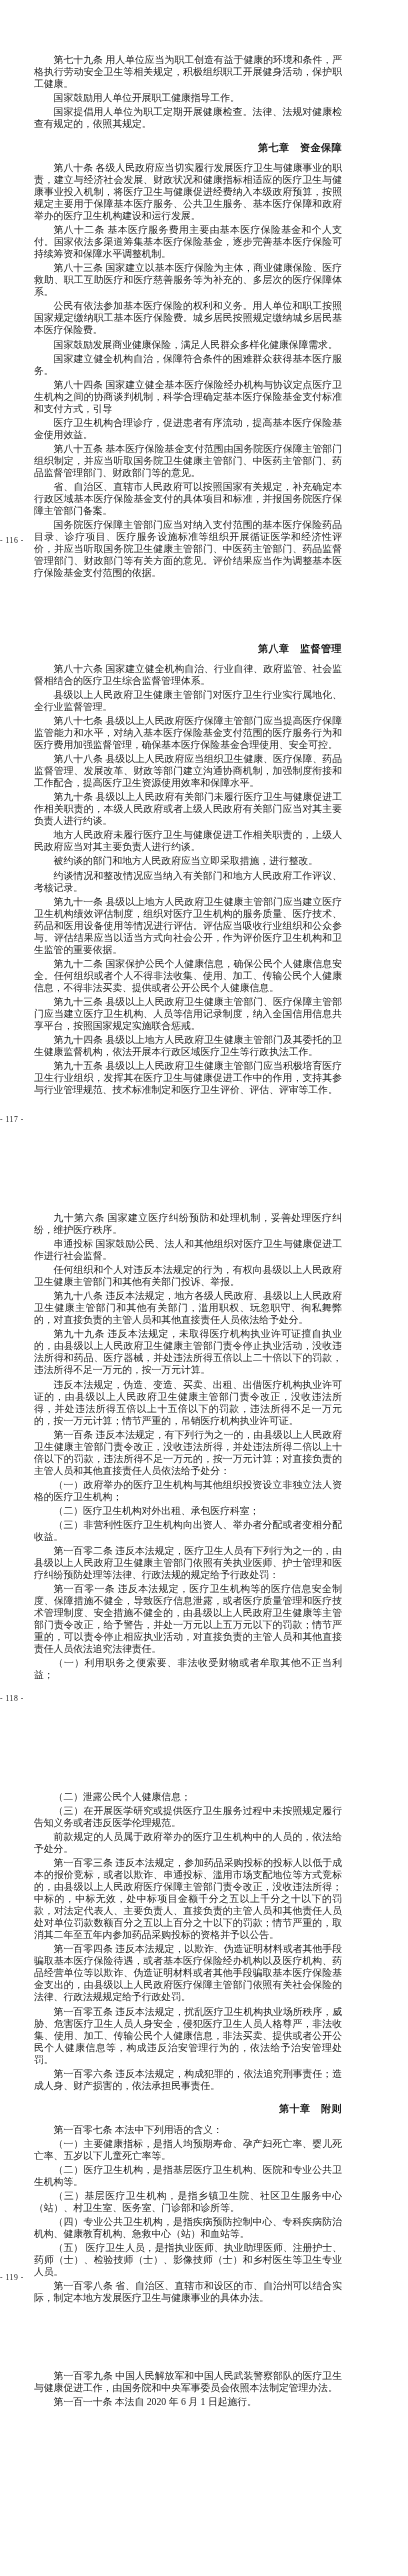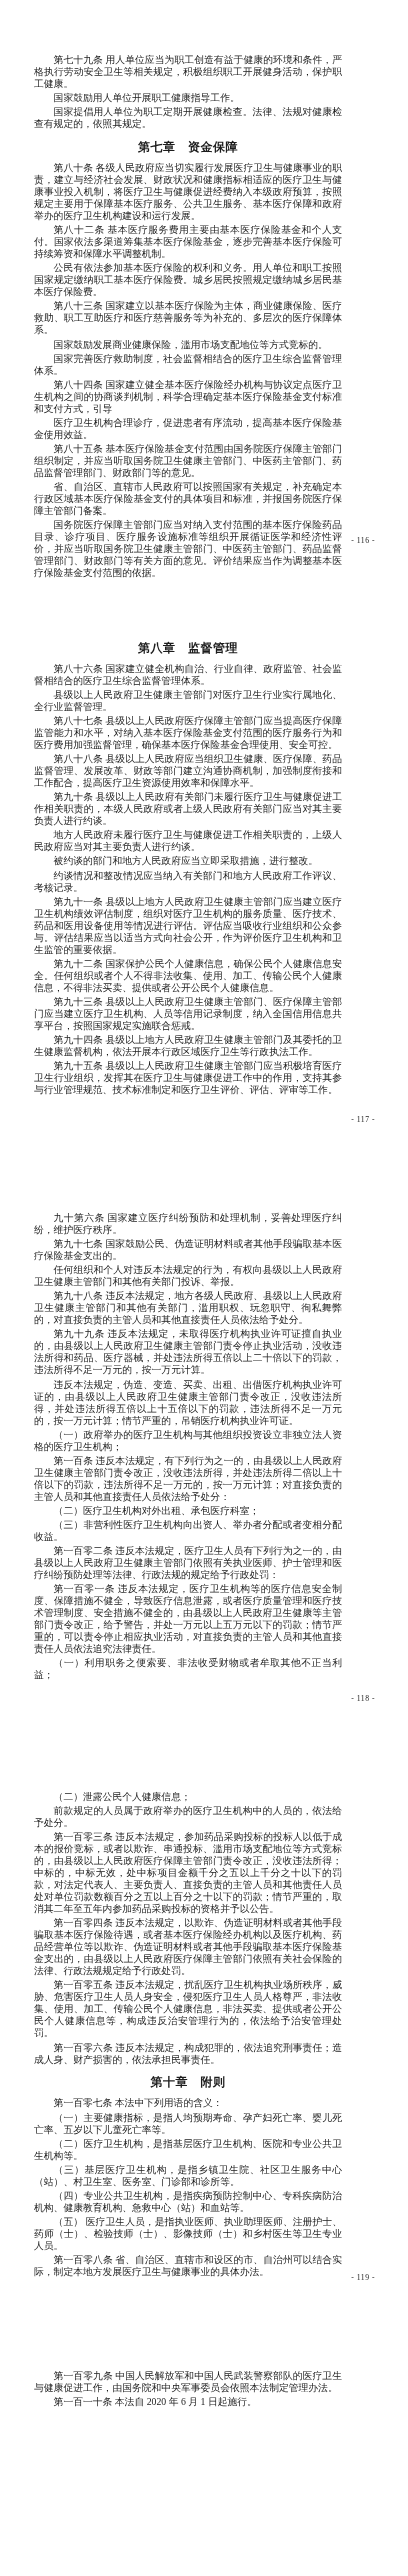--- a/index.html
+++ b/index.html
@@ -25,54 +25,54 @@
   }
   .para {
     font-size: 9.8px;
     line-height: 12px;
     margin: 2.1px 0;
     text-align: justify;
     text-indent: 2em;
     word-break: break-all;
   }
   .chapter-heading {
-    font-size: 12px;
+    font-size: 10px;
     line-height: 13.4px;
     font-weight: bold;
-    text-align: center;
+    text-align: right;
     margin: 10.8px 0 7.7px 0;
     letter-spacing: 0.5px;
   }
   .page-number {
     position: absolute;
     top: 536px;
     left: 0;
     right: 0;
-    text-align: right;
+    text-align: left;
     font-size: 7.7px;
     line-height: 9.3px;
     color: #222222;
     letter-spacing: 0.5px;
   }
 </style>
 </head>
 <body>
 
 <div class="document">
     <div class="page">
       <div class="para">第七十九条 用人单位应当为职工创造有益于健康的环境和条件，严格执行劳动安全卫生等相关规定，积极组织职工开展健身活动，保护职工健康。</div>
       <div class="para">国家鼓励用人单位开展职工健康指导工作。</div>
       <div class="para">国家提倡用人单位为职工定期开展健康检查。法律、法规对健康检查有规定的，依照其规定。</div>
       <div class="chapter-heading">第七章　资金保障</div>
       <div class="para">第八十条 各级人民政府应当切实履行发展医疗卫生与健康事业的职责，建立与经济社会发展、财政状况和健康指标相适应的医疗卫生与健康事业投入机制，将医疗卫生与健康促进经费纳入本级政府预算，按照规定主要用于保障基本医疗服务、公共卫生服务、基本医疗保障和政府举办的医疗卫生机构建设和运行发展。</div>
       <div class="para">第八十二条 基本医疗服务费用主要由基本医疗保险基金和个人支付。国家依法多渠道筹集基本医疗保险基金，逐步完善基本医疗保险可持续筹资和保障水平调整机制。</div>
+      <div class="para">第八十三条 国家建立以基本医疗保险为主体，商业健康保险、医疗救助、职工互助医疗和医疗慈善服务等为补充的、多层次的医疗保障体系。</div>
       <div class="para">公民有依法参加基本医疗保险的权利和义务。用人单位和职工按照国家规定缴纳职工基本医疗保险费。城乡居民按照规定缴纳城乡居民基本医疗保险费。</div>
-      <div class="para">第八十三条 国家建立以基本医疗保险为主体，商业健康保险、医疗救助、职工互助医疗和医疗慈善服务等为补充的、多层次的医疗保障体系。</div>
-      <div class="para">国家鼓励发展商业健康保险，滥用市场支配地位等方式竞标的。</div>
-      <div class="para">国家完善医疗救助制度，社会监督相结合的医疗卫生综合监督管理体系。</div>
+      <div class="para">国家鼓励发展商业健康保险，满足人民群众多样化健康保障需求。</div>
+      <div class="para">国家建立健全机构自治，保障符合条件的困难群众获得基本医疗服务。</div>
       <div class="para">第八十四条 国家建立健全基本医疗保险经办机构与协议定点医疗卫生机构之间的协商谈判机制，科学合理确定基本医疗保险基金支付标准和支付方式，引导</div>
       <div class="para">医疗卫生机构合理诊疗，促进患者有序流动，提高基本医疗保险基金使用效益。</div>
       <div class="para">第八十五条 基本医疗保险基金支付范围由国务院医疗保障主管部门组织制定，并应当听取国务院卫生健康主管部门、中医药主管部门、药品监督管理部门、财政部门等的意见。</div>
       <div class="para">省、自治区、直辖市人民政府可以按照国家有关规定，补充确定本行政区域基本医疗保险基金支付的具体项目和标准，并报国务院医疗保障主管部门备案。</div>
       <div class="para">国务院医疗保障主管部门应当对纳入支付范围的基本医疗保险药品目录、诊疗项目、医疗服务设施标准等组织开展循证医学和经济性评价，并应当听取国务院卫生健康主管部门、中医药主管部门、药品监督管理部门、财政部门等有关方面的意见。评价结果应当作为调整基本医疗保险基金支付范围的依据。</div>
       <div class="page-number">- 116 -</div>
     </div>
     <div class="page">
       <div class="chapter-heading">第八章　监督管理</div>
       <div class="para">第八十六条 国家建立健全机构自治、行业自律、政府监管、社会监督相结合的医疗卫生综合监督管理体系。</div>
@@ -85,36 +85,37 @@
       <div class="para">约谈情况和整改情况应当纳入有关部门和地方人民政府工作评议、考核记录。</div>
       <div class="para">第九十一条 县级以上地方人民政府卫生健康主管部门应当建立医疗卫生机构绩效评估制度，组织对医疗卫生机构的服务质量、医疗技术、药品和医用设备使用等情况进行评估。评估应当吸收行业组织和公众参与。评估结果应当以适当方式向社会公开，作为评价医疗卫生机构和卫生监管的重要依据。</div>
       <div class="para">第九十二条 国家保护公民个人健康信息，确保公民个人健康信息安全。任何组织或者个人不得非法收集、使用、加工、传输公民个人健康信息，不得非法买卖、提供或者公开公民个人健康信息。</div>
       <div class="para">第九十三条 县级以上人民政府卫生健康主管部门、医疗保障主管部门应当建立医疗卫生机构、人员等信用记录制度，纳入全国信用信息共享平台，按照国家规定实施联合惩戒。</div>
       <div class="para">第九十四条 县级以上地方人民政府卫生健康主管部门及其委托的卫生健康监督机构，依法开展本行政区域医疗卫生等行政执法工作。</div>
       <div class="para">第九十五条 县级以上人民政府卫生健康主管部门应当积极培育医疗卫生行业组织，发挥其在医疗卫生与健康促进工作中的作用，支持其参与行业管理规范、技术标准制定和医疗卫生评价、评估、评审等工作。</div>
       <div class="page-number">- 117 -</div>
     </div>
     <div class="page">
       <div class="para">九十第六条 国家建立医疗纠纷预防和处理机制，妥善处理医疗纠纷，维护医疗秩序。</div>
-      <div class="para">第九十七条 国家鼓励公民、伪造证明材料或者其他手段骗取基本医疗保险基金支出的。</div>
+      <div class="para">串通投标 国家鼓励公民、法人和其他组织对医疗卫生与健康促进工作进行社会监督。</div>
       <div class="para">任何组织和个人对违反本法规定的行为，有权向县级以上人民政府卫生健康主管部门和其他有关部门投诉、举报。</div>
       <div class="para">第九十八条 违反本法规定，地方各级人民政府、县级以上人民政府卫生健康主管部门和其他有关部门，滥用职权、玩忽职守、徇私舞弊的，对直接负责的主管人员和其他直接责任人员依法给予处分。</div>
       <div class="para">第九十九条 违反本法规定，未取得医疗机构执业许可证擅自执业的，由县级以上人民政府卫生健康主管部门责令停止执业活动，没收违法所得和药品、医疗器械，并处违法所得五倍以上二十倍以下的罚款，违法所得不足一万元的，按一万元计算。</div>
       <div class="para">违反本法规定，伪造、变造、买卖、出租、出借医疗机构执业许可证的，由县级以上人民政府卫生健康主管部门责令改正，没收违法所得，并处违法所得五倍以上十五倍以下的罚款，违法所得不足一万元的，按一万元计算；情节严重的，吊销医疗机构执业许可证。</div>
+      <div class="para">第一百条 违反本法规定，有下列行为之一的，由县级以上人民政府卫生健康主管部门责令改正，没收违法所得，并处违法所得二倍以上十倍以下的罚款，违法所得不足一万元的，按一万元计算；对直接负责的主管人员和其他直接责任人员依法给予处分：</div>
       <div class="para">（一）政府举办的医疗卫生机构与其他组织投资设立非独立法人资格的医疗卫生机构；</div>
-      <div class="para">第一百条 违反本法规定，有下列行为之一的，由县级以上人民政府卫生健康主管部门责令改正，没收违法所得，并处违法所得二倍以上十倍以下的罚款，违法所得不足一万元的，按一万元计算；对直接负责的主管人员和其他直接责任人员依法给予处分：</div>
       <div class="para">（二）医疗卫生机构对外出租、承包医疗科室；</div>
       <div class="para">（三）非营利性医疗卫生机构向出资人、举办者分配或者变相分配收益。</div>
       <div class="para">第一百零二条 违反本法规定，医疗卫生人员有下列行为之一的，由县级以上人民政府卫生健康主管部门依照有关执业医师、护士管理和医疗纠纷预防处理等法律、行政法规的规定给予行政处罚：</div>
       <div class="para">第一百零一条 违反本法规定，医疗卫生机构等的医疗信息安全制度、保障措施不健全，导致医疗信息泄露，或者医疗质量管理和医疗技术管理制度、安全措施不健全的，由县级以上人民政府卫生健康等主管部门责令改正，给予警告，并处一万元以上五万元以下的罚款；情节严重的，可以责令停止相应执业活动，对直接负责的主管人员和其他直接责任人员依法追究法律责任。</div>
       <div class="para">（一）利用职务之便索要、非法收受财物或者牟取其他不正当利益；</div>
       <div class="page-number">- 118 -</div>
     </div>
     <div class="page">
       <div class="para">（二）泄露公民个人健康信息；</div>
+      <div class="para">（三）在开展医学研究或提供医疗卫生服务过程中未按照规定履行告知义务或者违反医学伦理规范。</div>
       <div class="para">前款规定的人员属于政府举办的医疗卫生机构中的人员的，依法给予处分。</div>
       <div class="para">第一百零三条 违反本法规定，参加药品采购投标的投标人以低于成本的报价竞标，或者以欺诈、串通投标、滥用市场支配地位等方式竞标的，由县级以上人民政府医疗保障主管部门责令改正，没收违法所得；中标的，中标无效，处中标项目金额千分之五以上千分之十以下的罚款，对法定代表人、主要负责人、直接负责的主管人员和其他责任人员处对单位罚款数额百分之五以上百分之十以下的罚款；情节严重的，取消其二年至五年内参加药品采购投标的资格并予以公告。</div>
       <div class="para">第一百零四条 违反本法规定，以欺诈、伪造证明材料或者其他手段骗取基本医疗保险待遇，或者基本医疗保险经办机构以及医疗机构、药品经营单位等以欺诈、伪造证明材料或者其他手段骗取基本医疗保险基金支出的，由县级以上人民政府医疗保障主管部门依照有关社会保险的法律、行政法规规定给予行政处罚。</div>
       <div class="para">第一百零五条 违反本法规定，扰乱医疗卫生机构执业场所秩序，威胁、危害医疗卫生人员人身安全，侵犯医疗卫生人员人格尊严，非法收集、使用、加工、传输公民个人健康信息，非法买卖、提供或者公开公民个人健康信息等，构成违反治安管理行为的，依法给予治安管理处罚。</div>
       <div class="para">第一百零六条 违反本法规定，构成犯罪的，依法追究刑事责任；造成人身、财产损害的，依法承担民事责任。</div>
       <div class="chapter-heading">第十章　附则</div>
       <div class="para">第一百零七条 本法中下列用语的含义：</div>
       <div class="para">（一）主要健康指标，是指人均预期寿命、孕产妇死亡率、婴儿死亡率、五岁以下儿童死亡率等。</div>
       <div class="para">（二）医疗卫生机构，是指基层医疗卫生机构、医院和专业公共卫生机构等。</div>
       <div class="para">（三）基层医疗卫生机构，是指乡镇卫生院、社区卫生服务中心（站）、村卫生室、医务室、门诊部和诊所等。</div>

